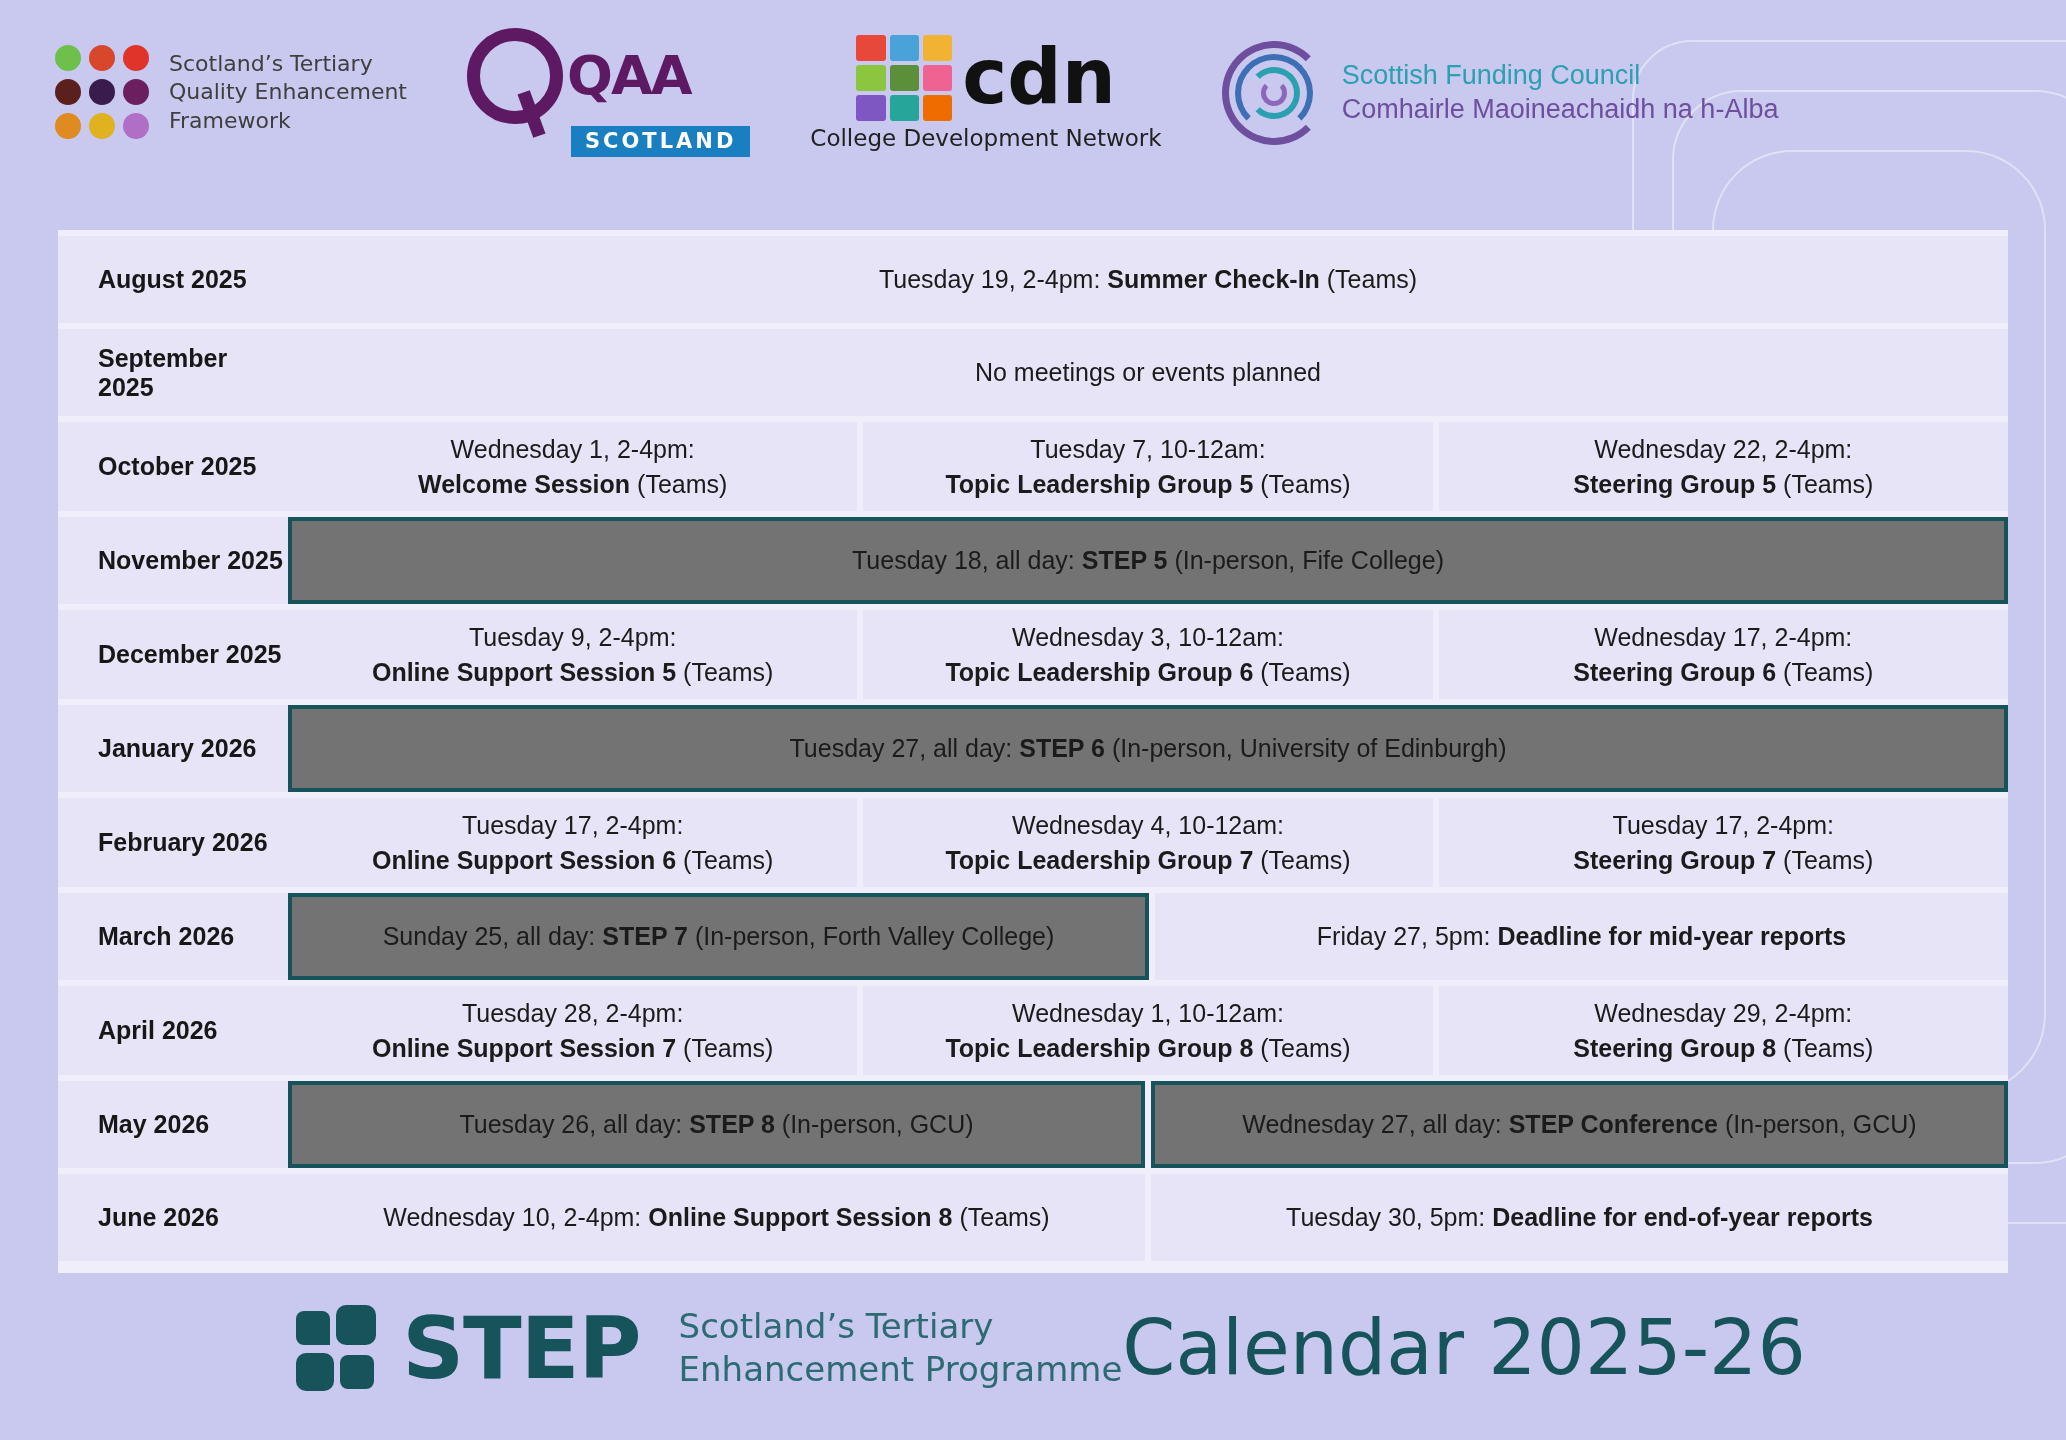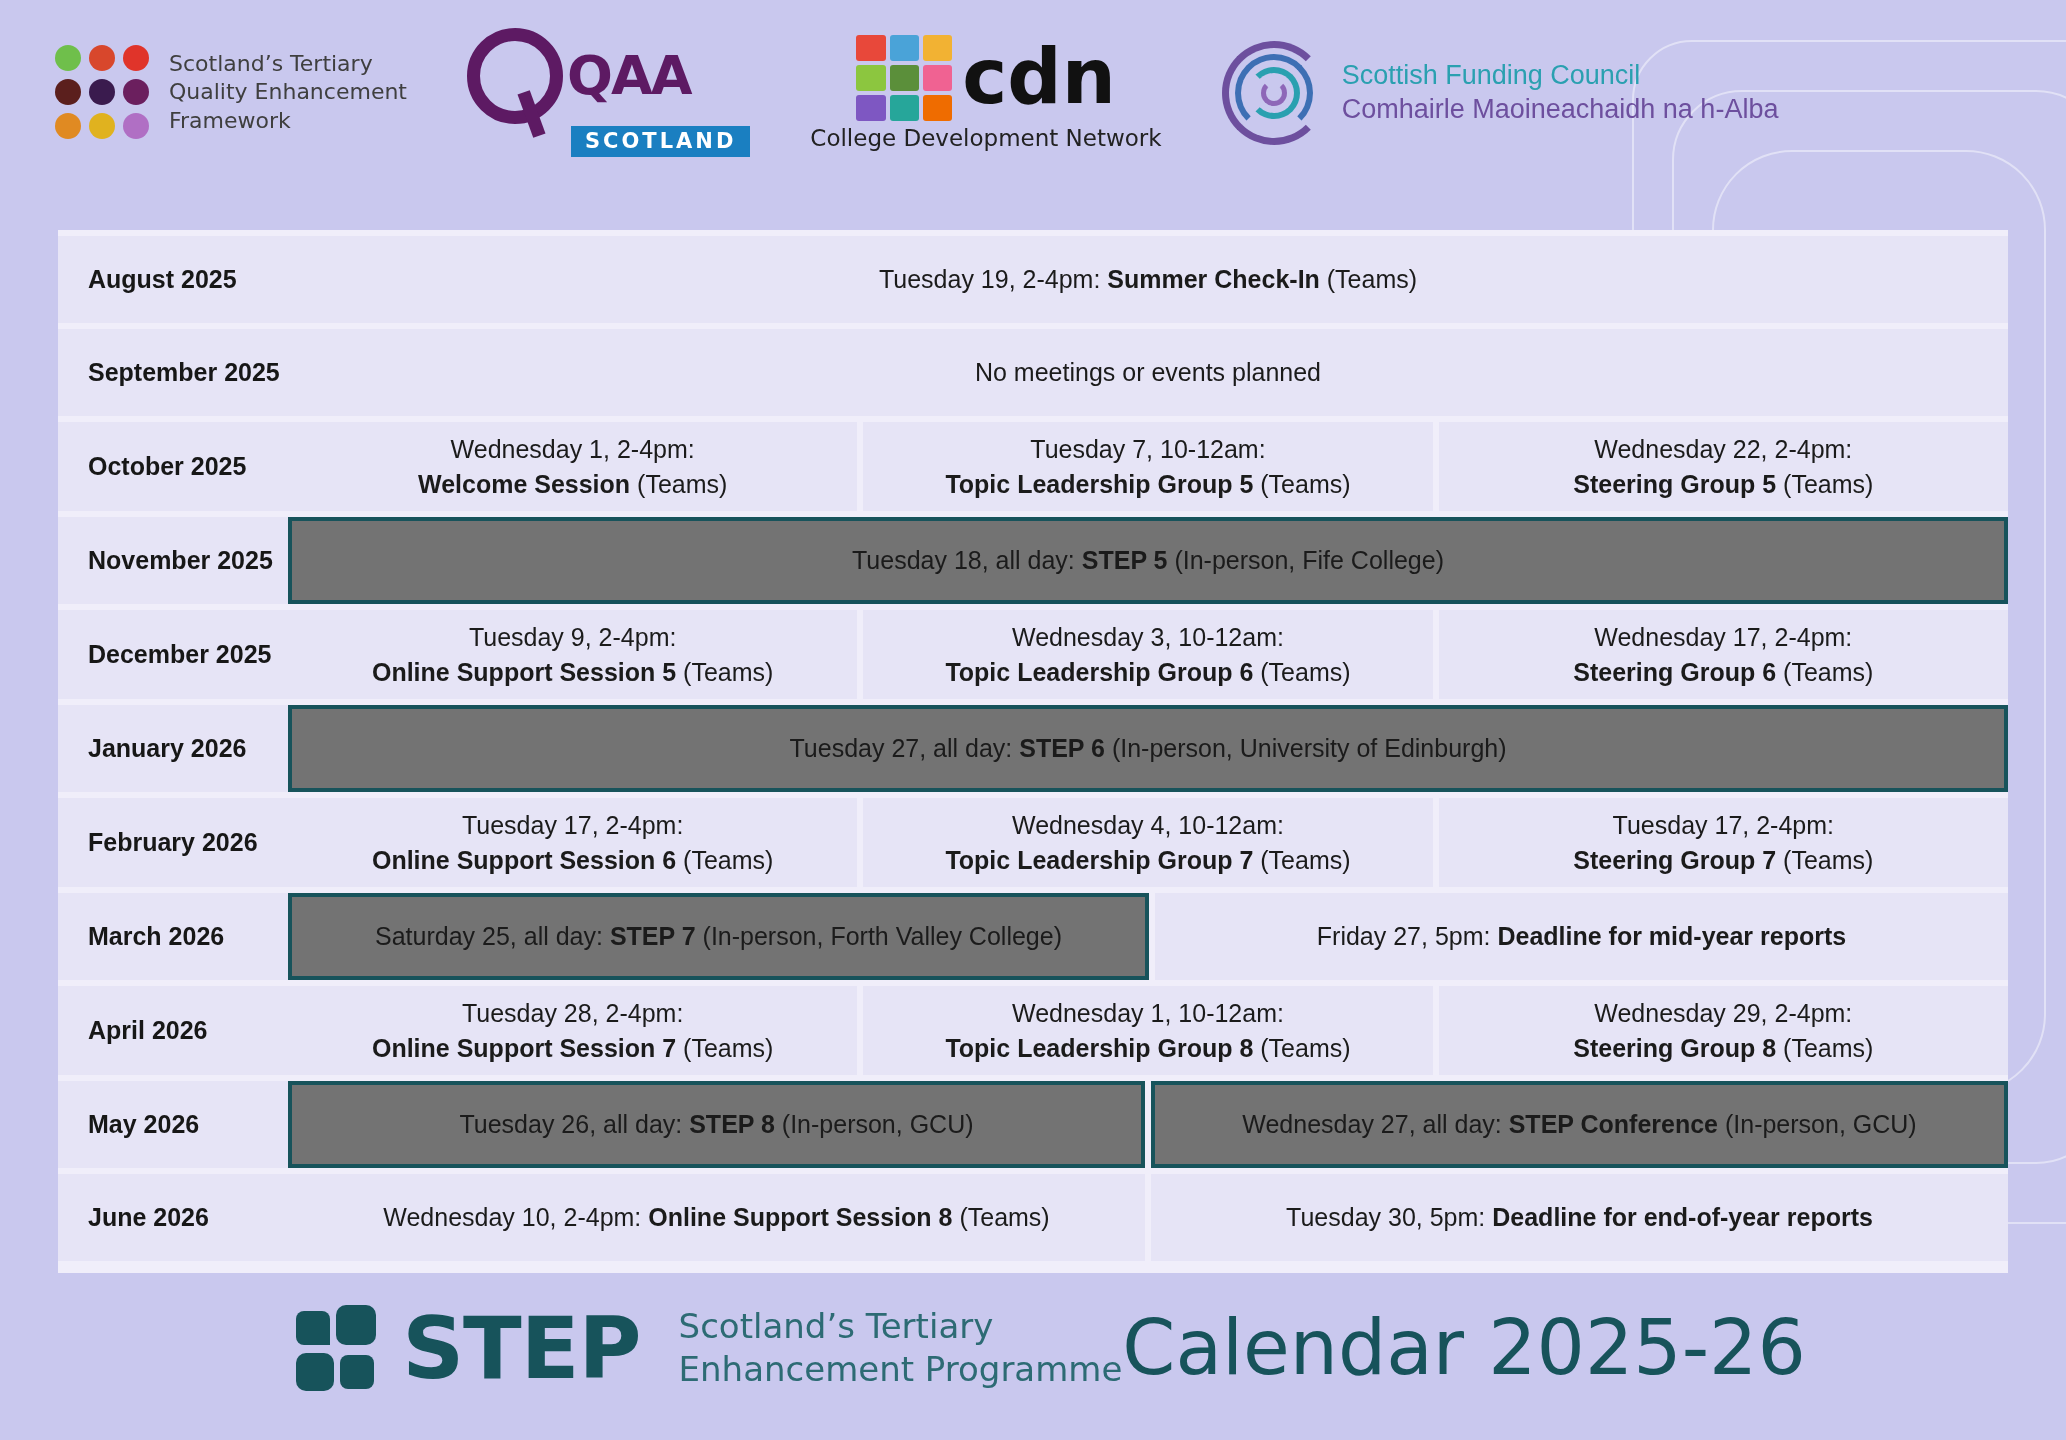--- a/index.html
+++ b/index.html
@@ -148,21 +148,21 @@
     min-height: 93px;
     position: relative;
   }
   .row + .row { margin-top: 0; }
   .month {
     width: 230px;
     min-width: 230px;
     background: #e6e4f6;
     display: flex;
     align-items: center;
-    padding-left: 30px;
+    padding-left: 40px;
     font-weight: bold;
     font-size: 25px;
     color: #171717;
     box-sizing: border-box;
     border-bottom: 6px solid #f0eefa;
   }
   .cells {
     flex: 1;
     display: flex;
     gap: 6px;
@@ -370,21 +370,21 @@
         </div>
         <div class="cell">
           <div><span>Tuesday 17, 2-4pm:</span><br><b>Steering Group 7</b><span> (Teams)</span></div>
         </div>
       </div>
     </div>
     <div class="row">
       <div class="month">March 2026</div>
       <div class="cells">
         <div class="cell hl">
-          <div><span>Saturday 25, all day: </span><b>STEP 7</b><span> (In-person, Forth Valley College)</span></div>
+          <div><span>Sunday 25, all day: </span><b>STEP 7</b><span> (In-person, Forth Valley College)</span></div>
         </div>
         <div class="cell">
           <div><span>Friday 27, 5pm: </span><b>Deadline for mid-year reports</b></div>
         </div>
       </div>
     </div>
     <div class="row">
       <div class="month">April 2026</div>
       <div class="cells">
         <div class="cell">

